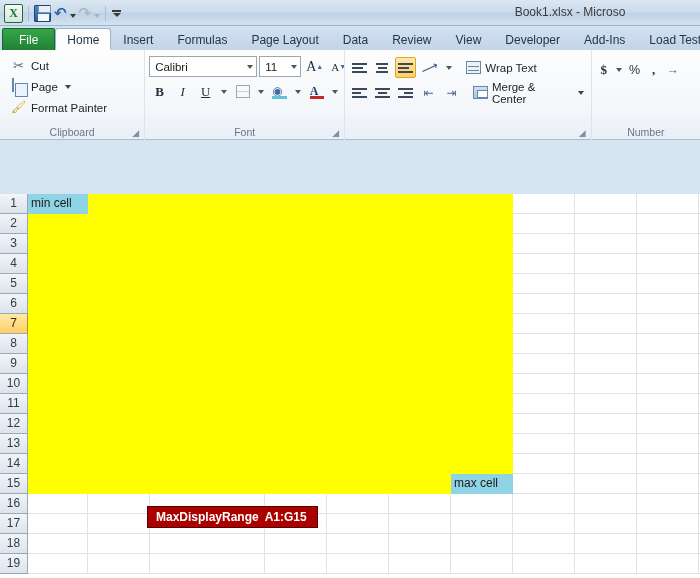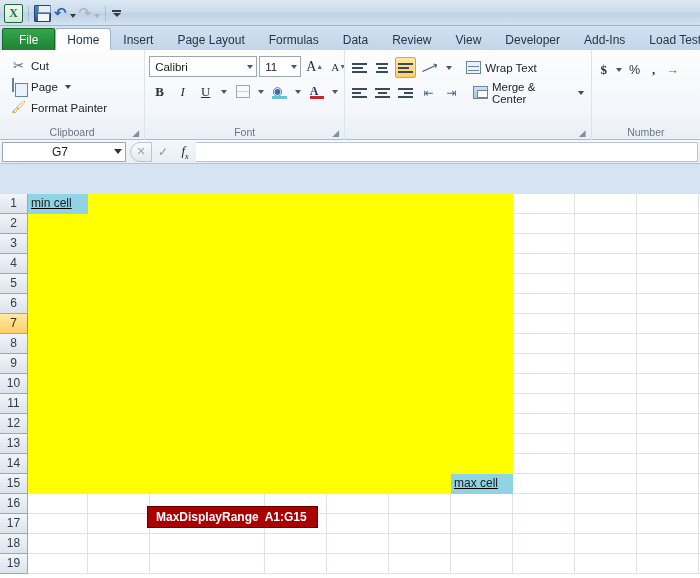--- a/index.html
+++ b/index.html
@@ -278,21 +278,21 @@
     background: linear-gradient(to bottom,#f2f5f8,#dce3eb);
     border-right: 1px solid #9aa7b4;
     border-bottom: 1px solid #9aa7b4;
   }
   .rowhdr.sel {
     background: linear-gradient(to bottom,#ffe9a8,#ffd067);
     border-right: 1px solid #c08c1e;
     color:#3a2c08;
   }
   .cellsarea { position:absolute; left:28px; top:0; right:0; bottom:0; }
-  .grid-row { display:flex; height:20px;text-decoration:underline; }
+  .grid-row { display:flex; height:20px; }
   .cell {
     height: 20px; line-height: 19px;
     border-right: 1px solid #dfe3e8;
     border-bottom: 1px solid #dfe3e8;
     font-size: 12px; color:#1b1b1b;
     padding: 0 2px 0 3px;
     overflow: hidden; white-space: nowrap;
     flex: none;
   }
   .cell.yellow { background: #ffff00; border-right-color:#ffff00; border-bottom-color:#ffff00;}
@@ -322,28 +322,29 @@
       <span class="arrow-undo">↶</span>
       <span class="caret-sm"></span>
       <span class="arrow-redo">↷</span>
       <span class="caret-sm dim"></span>
       <span class="qat-sep"></span>
       <span class="qat-more">
           <i></i>
           <span class="c"></span>
         </span>
     </div>
+    <div class="win-title">Book1.xlsx  -  Microso</div>
   </div>
 
   <div class="tabstrip">
     <div class="tab file">File</div>
     <div class="tab active">Home</div>
     <div class="tab">Insert</div>
+    <div class="tab">Formulas</div>
     <div class="tab">Page Layout</div>
-    <div class="tab">Formulas</div>
     <div class="tab">Data</div>
     <div class="tab">Review</div>
     <div class="tab">View</div>
     <div class="tab">Developer</div>
     <div class="tab">Add-Ins</div>
     <div class="tab">Load Test</div>
   </div>
 
   <div class="ribbon">
 
@@ -516,34 +517,20 @@
             </div>
           <div class="nbtn">
               <span style="color:#3a6ea5">→</span>
             </div>
         </div>
       </div>
       <div class="grp-label">Number</div>
     </div>
   </div>
 
-  <div class="fbar">
-    <div class="namebox">
-      <span class="nb-txt">G7</span>
-      <span class="c"></span>
-    </div>
-    <div class="fbar-btns">
-      <span class="fb-round">✕</span>
-      <span class="fb-btn">✓</span>
-      <span class="fb-btn">
-          <span class="fx">f<sub>x</sub></span>
-        </span>
-    </div>
-    <div class="formula-input"></div>
-  </div>
 
   <div class="gridwrap">
 
     <div class="gridbody">
       <div class="rowhdr-col" id="rowhdrs">
           <div class="rowhdr">1</div>
           <div class="rowhdr">2</div>
           <div class="rowhdr">3</div>
           <div class="rowhdr">4</div>
           <div class="rowhdr">5</div>

